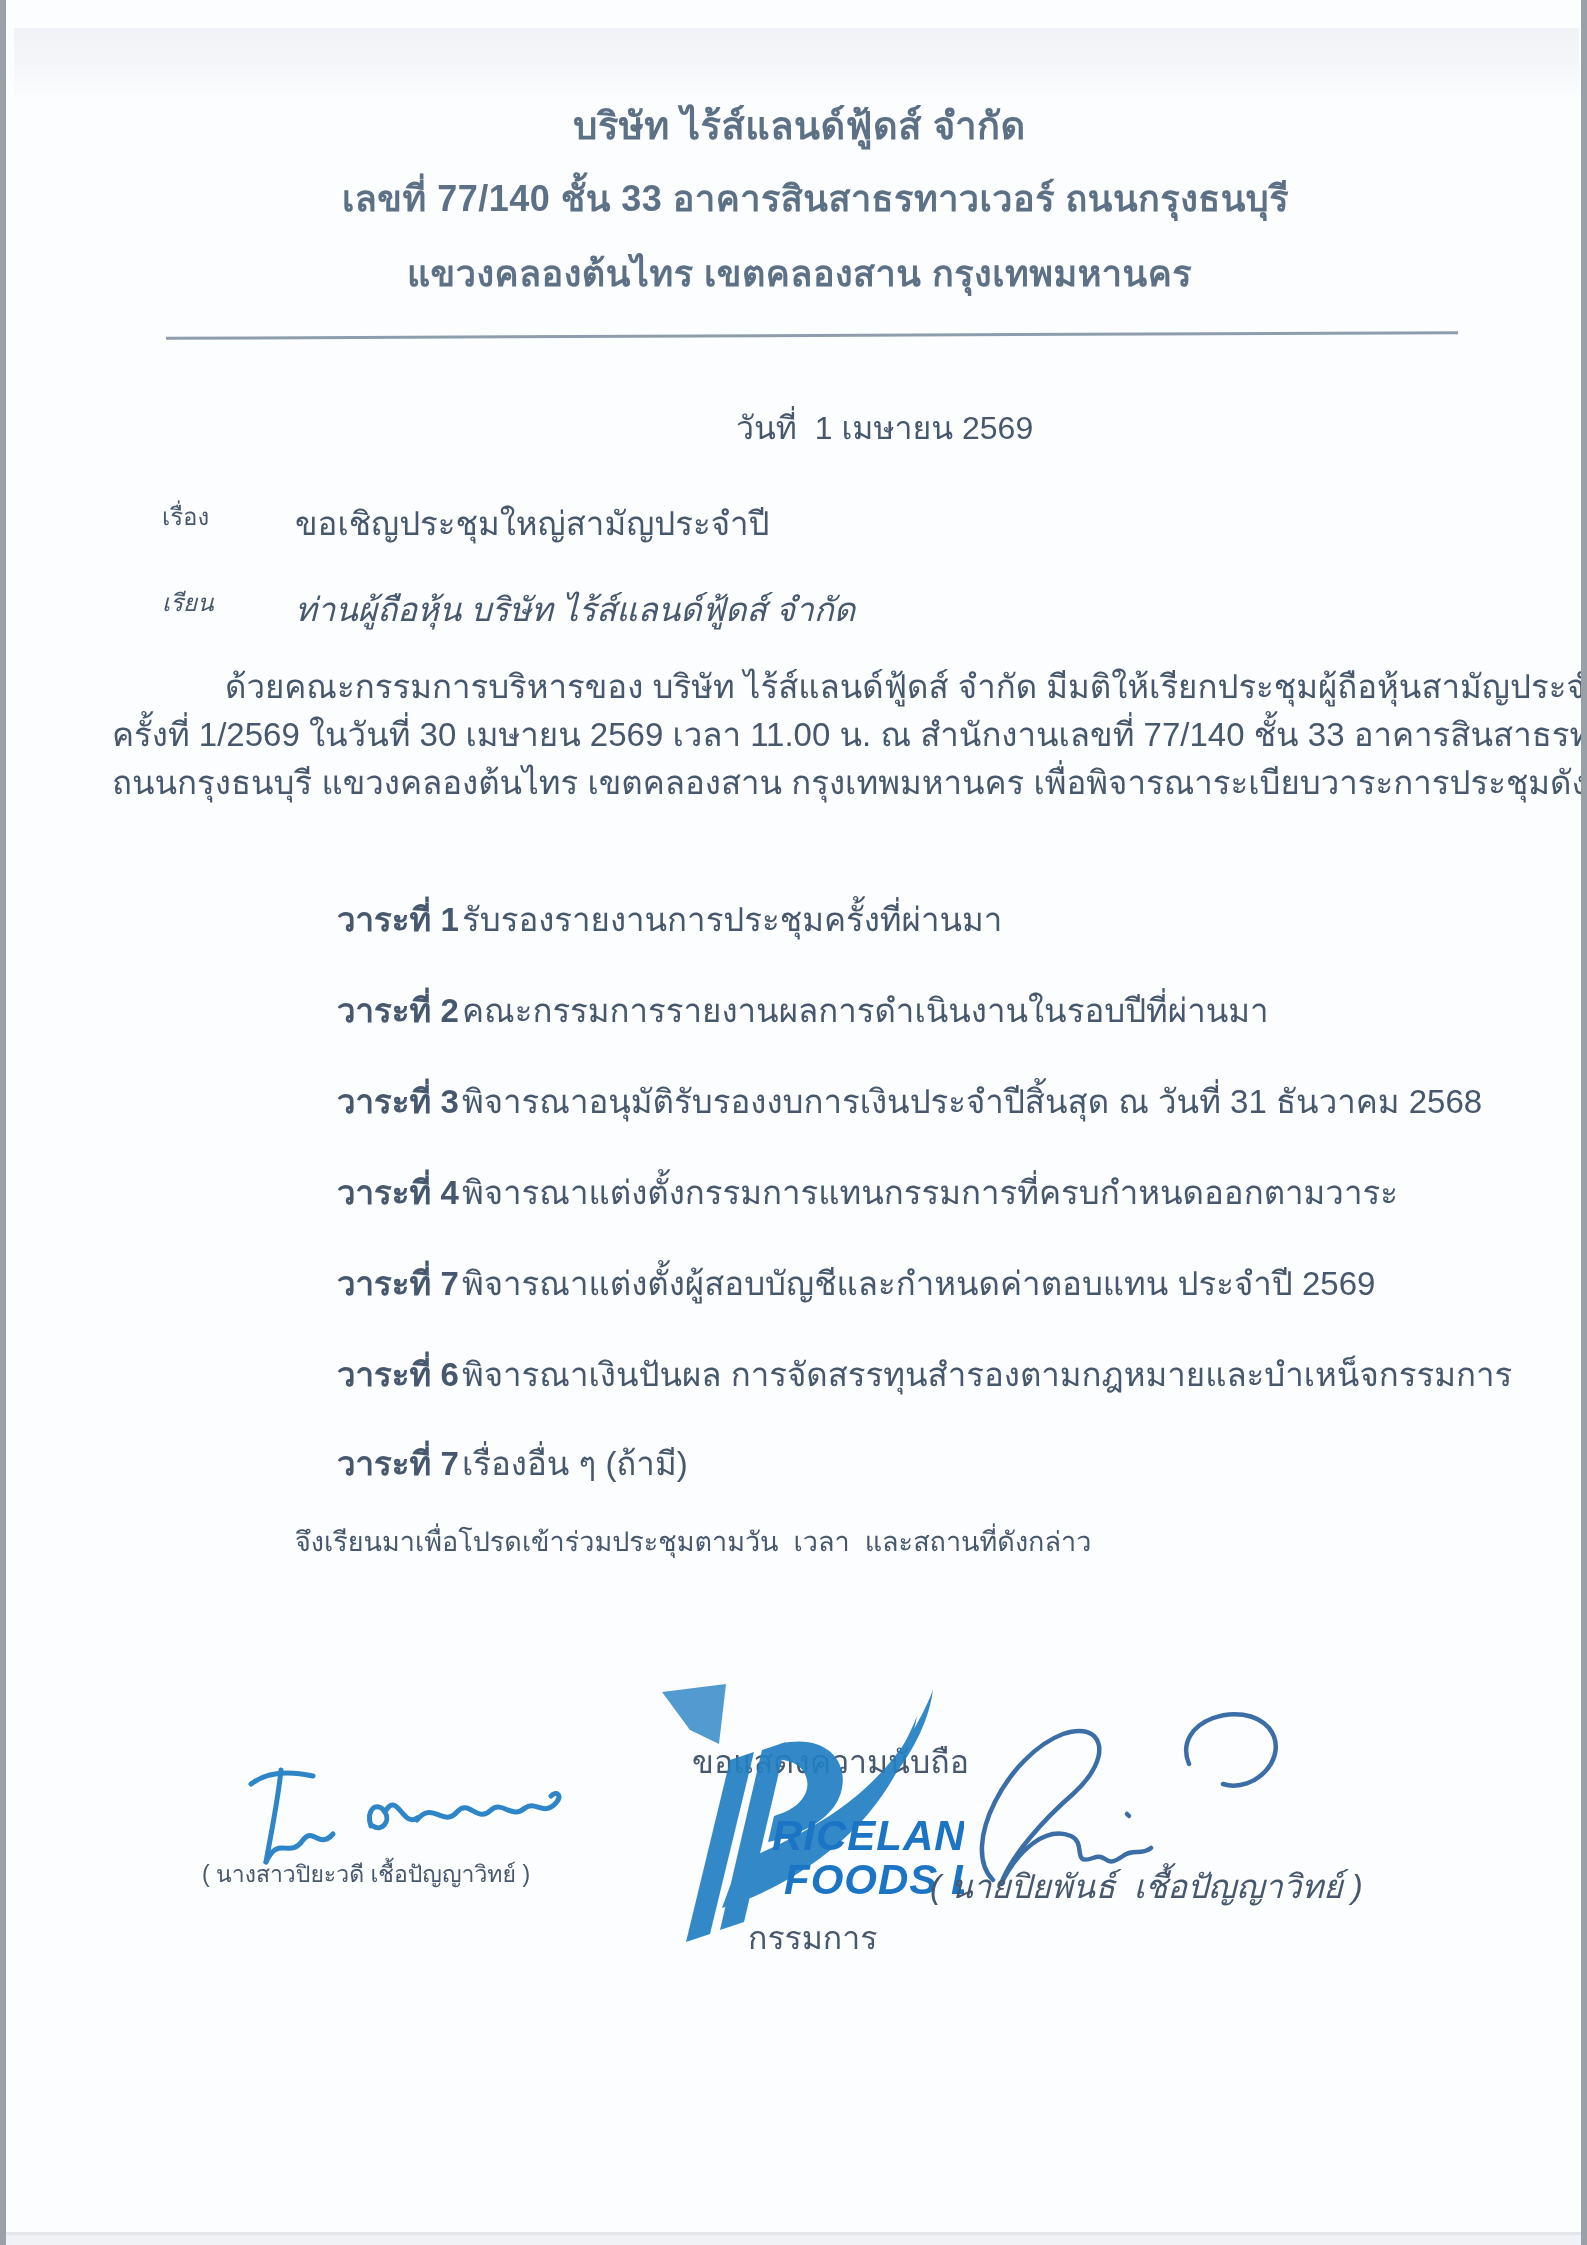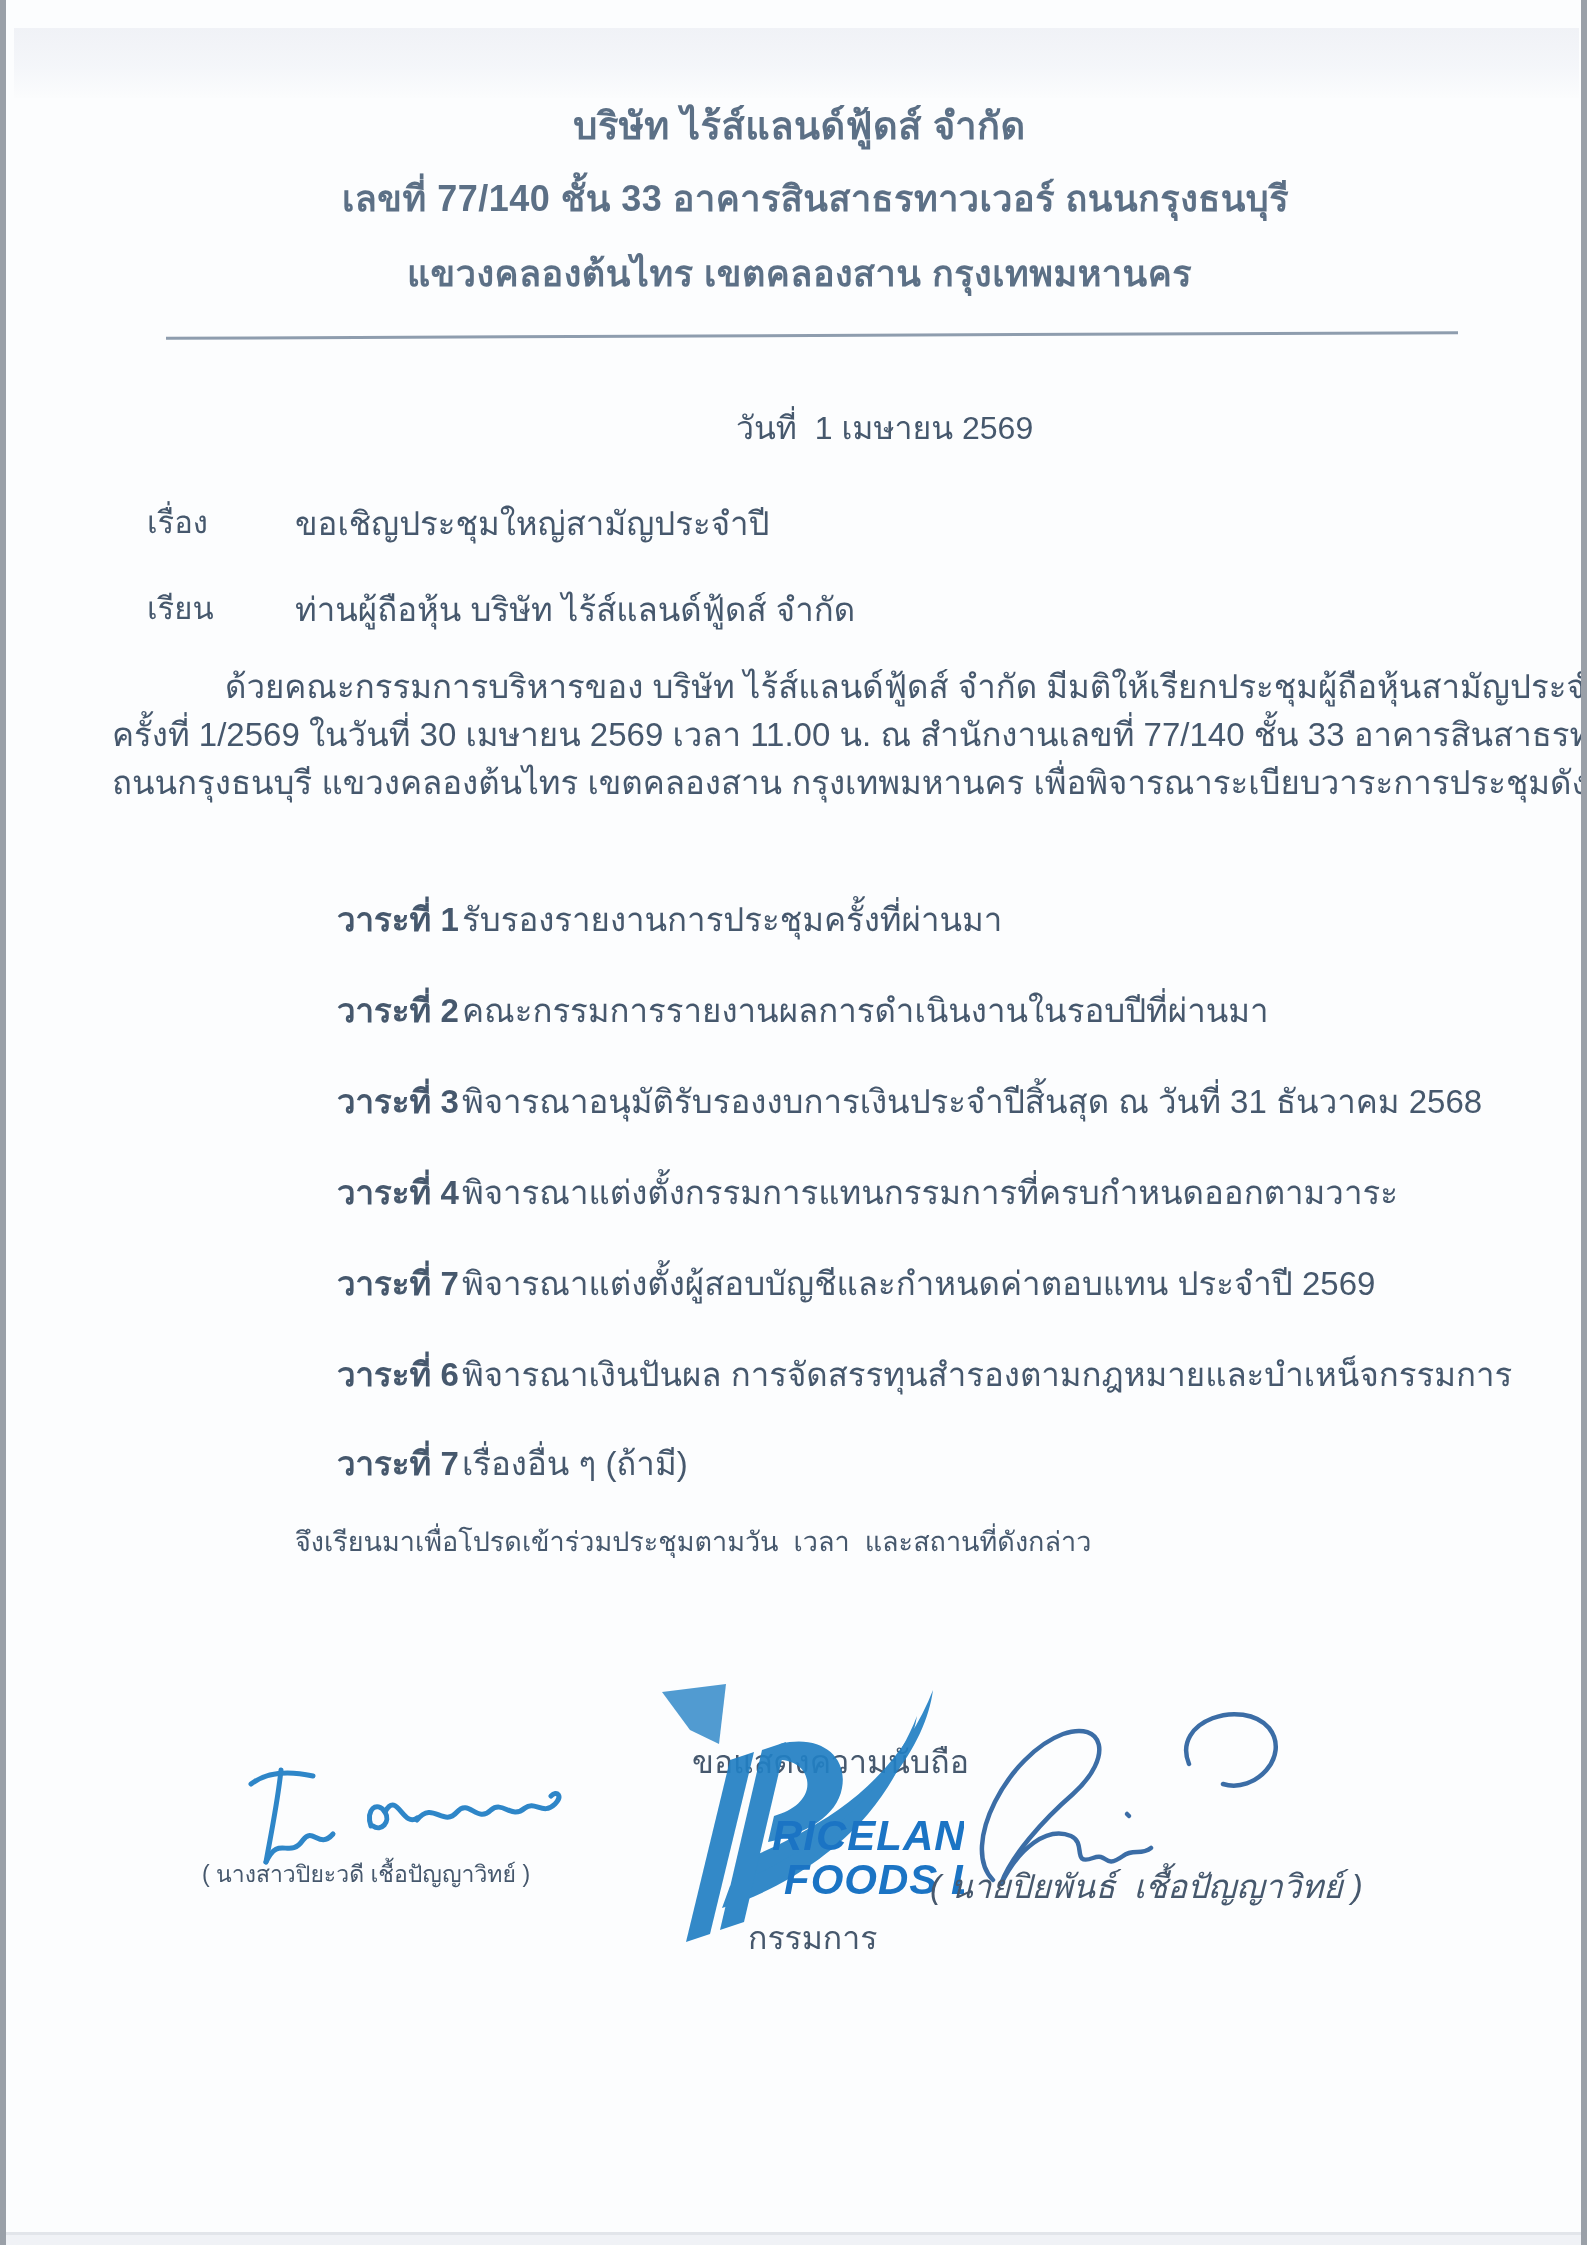--- a/index.html
+++ b/index.html
@@ -26,24 +26,24 @@
   }
   .hdr{width:1587px;text-align:center;font-weight:bold;color:#5c7086;letter-spacing:.5px;}
   .hdr1{top:95px;font-size:38px;}
   .hdr2{top:170px;font-size:36px;padding-left:16px;}
   .hdr3{top:245px;font-size:36px;}
   .divider{
     left:160px;top:334px;width:1292px;height:3px;
     background:#8e9dae;transform:rotate(-0.25deg);
   }
   .dateline{left:730px;top:402px;font-size:32px;}
-  .fieldlabel{left:141px;font-size:31px;}
+  .fieldlabel{left:156px;font-size:24px;}
   .fieldvalue{left:289px;font-size:33px;}
   .row-subject{top:497px;}
-  .row-recipient{top:583px;}
+  .row-recipient{top:583px;font-style:italic;}
   .bodypara{left:106px;top:663px;width:1400px;font-size:33px;line-height:48px;}
   .bodypara .line{white-space:nowrap;}
   .bodypara .indent{text-indent:113px;}
   .agenda-label{left:331px;font-size:33px;font-weight:bold;white-space:pre;}
   .agenda-text{left:456px;font-size:33px;white-space:pre;}
   .closing{left:289px;top:1520px;font-size:27px;}
   .salutation{left:686px;top:1736px;font-size:32px;z-index:1;}
   .stamp{left:628px;top:1682px;z-index:2;}
   .sig-left{left:215px;top:1762px;z-index:2;}
   .sig-right{left:945px;top:1698px;z-index:2;}

